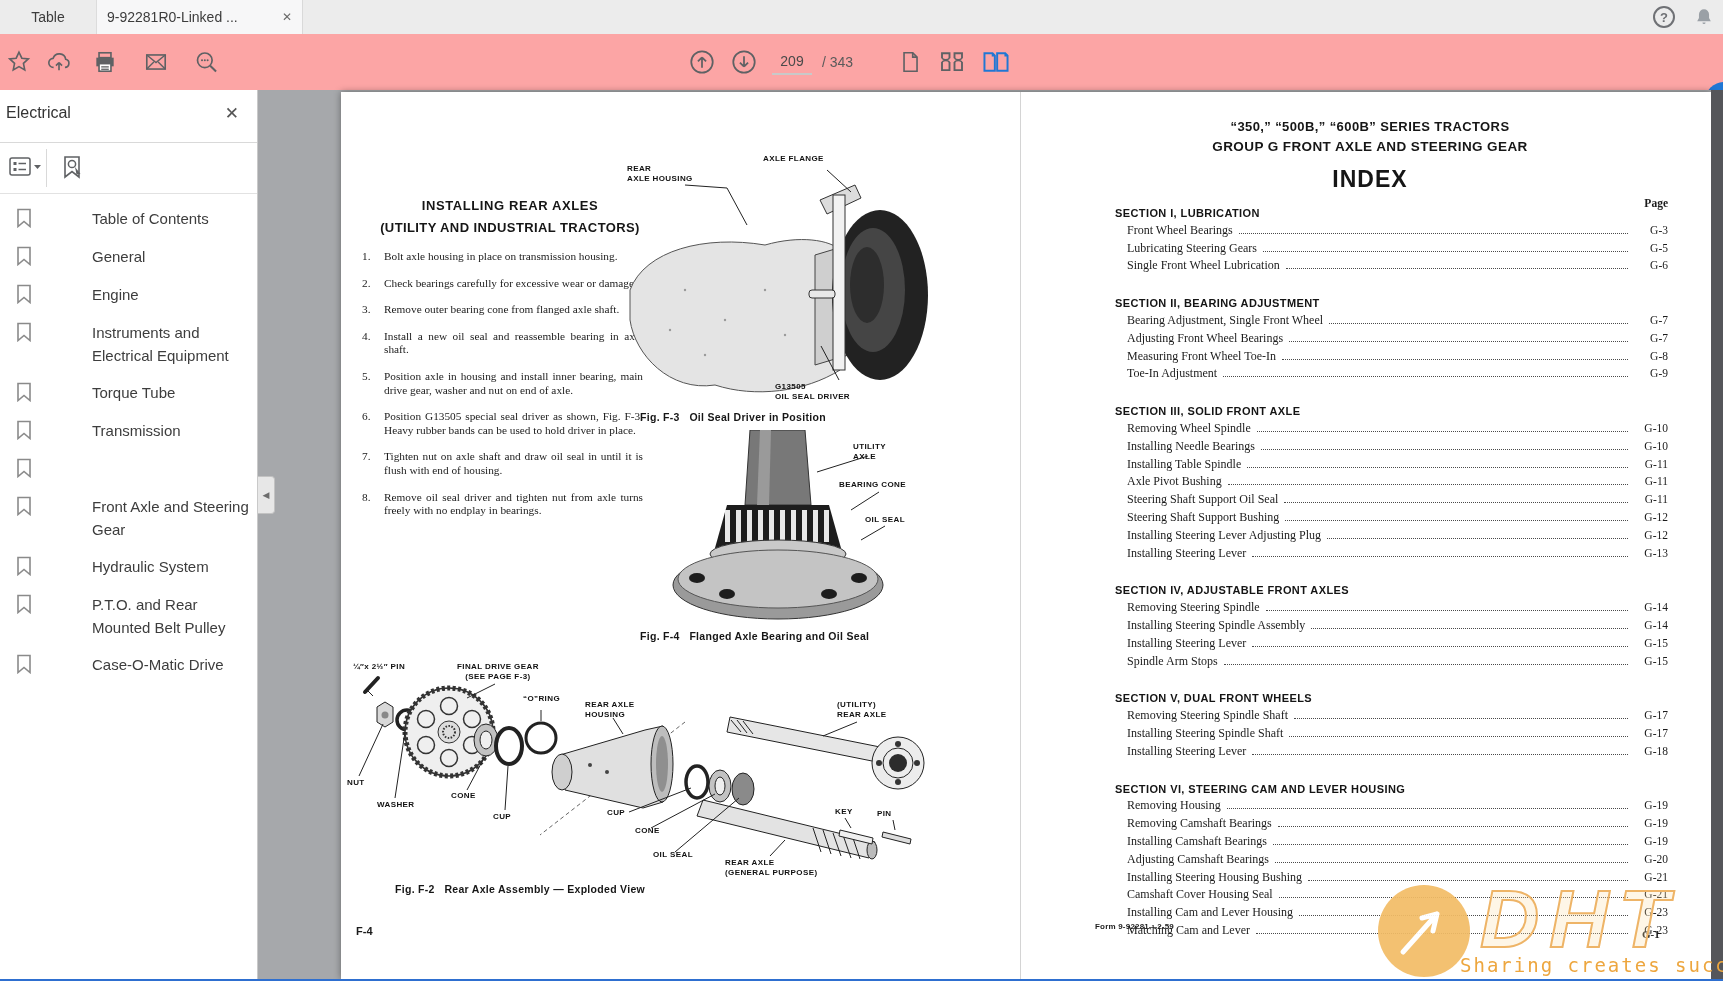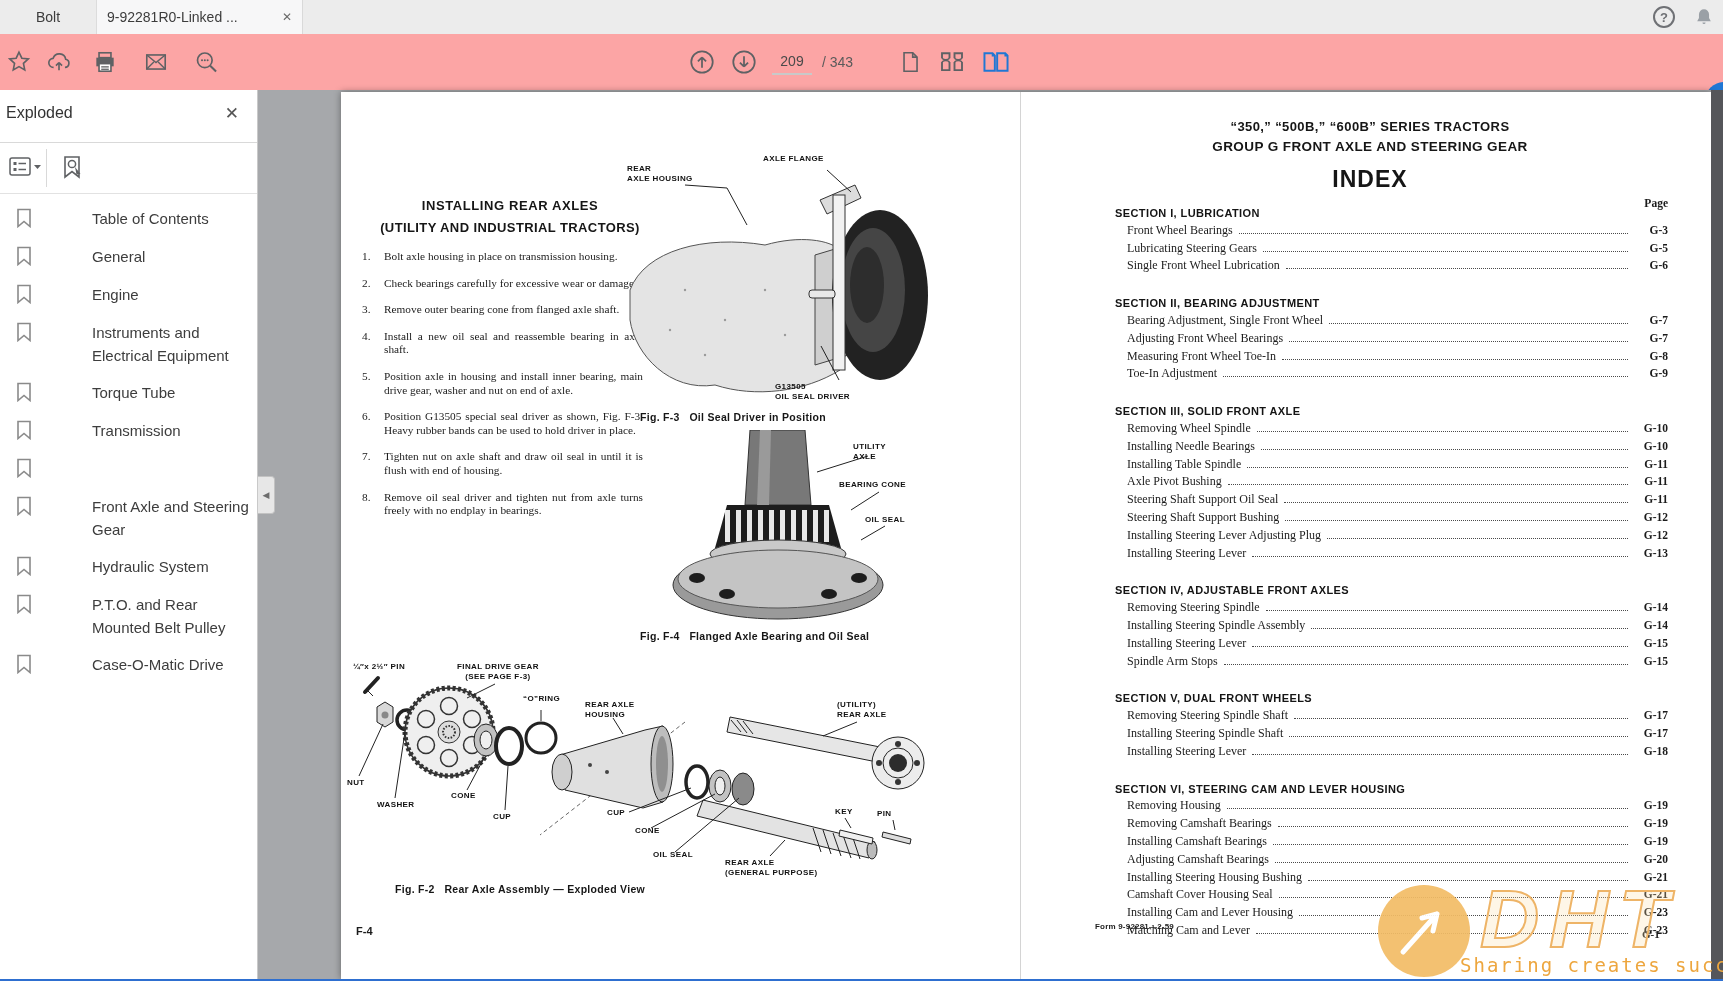--- a/index.html
+++ b/index.html
@@ -67,35 +67,35 @@
   .rp-pagecol{position:absolute;left:1620px;top:197px;width:48px;text-align:right;font-size:11.5px;font-weight:bold;
               font-family:"Liberation Serif",serif;}
   .idx{position:absolute;left:1115px;top:197px;width:553px;}
   .idx-sec{margin-top:19px;}
   .idx-sec:first-child{margin-top:8px;}
   .idx-title{font-size:11px;font-weight:bold;letter-spacing:.4px;height:17.8px;line-height:17.8px;
              font-family:"Liberation Sans",sans-serif;color:#141414;}
   .idx-row{display:flex;align-items:baseline;height:17.8px;padding-left:12px;box-sizing:border-box;}
   .idx-lab{font-size:12px;font-family:"Liberation Serif",serif;white-space:nowrap;}
   .idx-dots{flex:1;border-bottom:1px dotted #4a4a4a;margin:0 4px 3px 6px;}
-  .idx-pg{flex:0 0 36px;text-align:right;font-size:11.5px;font-weight:bold;font-family:"Liberation Serif",serif;}
+  .idx-pg{flex:0 0 36px;text-align:right;font-size:11.5px;font-weight:normal;font-family:"Liberation Serif",serif;}
   .formnote{position:absolute;left:1095px;top:922px;font-size:8px;font-weight:bold;letter-spacing:.2px;}
   
   .wm-circle{position:absolute;left:1377px;top:884px;width:95px;height:95px;opacity:.92;}
   .wm-dht{position:absolute;left:1480px;top:872px;font-size:82px;font-style:italic;font-weight:bold;letter-spacing:10px;
           color:rgba(250,224,170,.28);-webkit-text-stroke:2px #eeb467;font-family:"Liberation Sans",sans-serif;}
   .wm-tag{position:absolute;left:1460px;top:954px;font-size:19px;letter-spacing:2px;color:#eda63e;
           font-family:"DejaVu Sans Mono",monospace;white-space:nowrap;}
 </style>
 </head>
 <body>
 
 <div class="tabbar">
   <div class="tab-tools">
-    <span>Bolt</span>
+    <span>Table</span>
   </div>
   <div class="tab-doc">
     <span>9-92281R0-Linked ...</span>
     <span class="close">✕</span>
   </div>
   <div class="tab-right">
     <div class="helpc">?</div>
     <svg width="22" height="22" viewBox="0 0 24 24">
       <path d="M12 3.5a5.5 5.5 0 0 0-5.5 5.5v4.2L4.6 16.5h14.8l-1.9-3.3V9A5.5 5.5 0 0 0 12 3.5z" fill="#9aa0a6"></path>
       <path d="M10.3 18h3.4a1.7 1.7 0 0 1-3.4 0z" fill="#9aa0a6"></path>
@@ -531,21 +531,21 @@
         <span class="idx-dots"></span>
         <span class="idx-pg">G-23</span>
       </div>
     </div>
   </div>
 <div class="doc formnote">Form 9-92281—2-59</div>
 <div class="doc folio serif" style="left:1642px;top:928px">G-1</div>
 
 <div class="panel">
   <div class="panel-head">
-    <span class="panel-title">Exploded</span>
+    <span class="panel-title">Electrical</span>
     <span class="panel-close">✕</span>
   </div>
   <div class="panel-tools">
     <svg class="ptool" style="left:8px" width="34" height="26" viewBox="0 0 34 26">
       <rect x="2" y="4" width="20" height="17" rx="2" fill="none" stroke="#5f6164" stroke-width="1.5"></rect>
       <rect x="5.5" y="8" width="3" height="3" fill="#5f6164"></rect>
         <line x1="10.5" y1="9.5" x2="18" y2="9.5" stroke="#5f6164" stroke-width="1.5"></line>
       <rect x="5.5" y="14" width="3" height="3" fill="#5f6164"></rect>
         <line x1="10.5" y1="15.5" x2="18" y2="15.5" stroke="#5f6164" stroke-width="1.5"></line>
       <path d="M26 11l3.5 4 3.5-4z" fill="#5f6164"></path>

